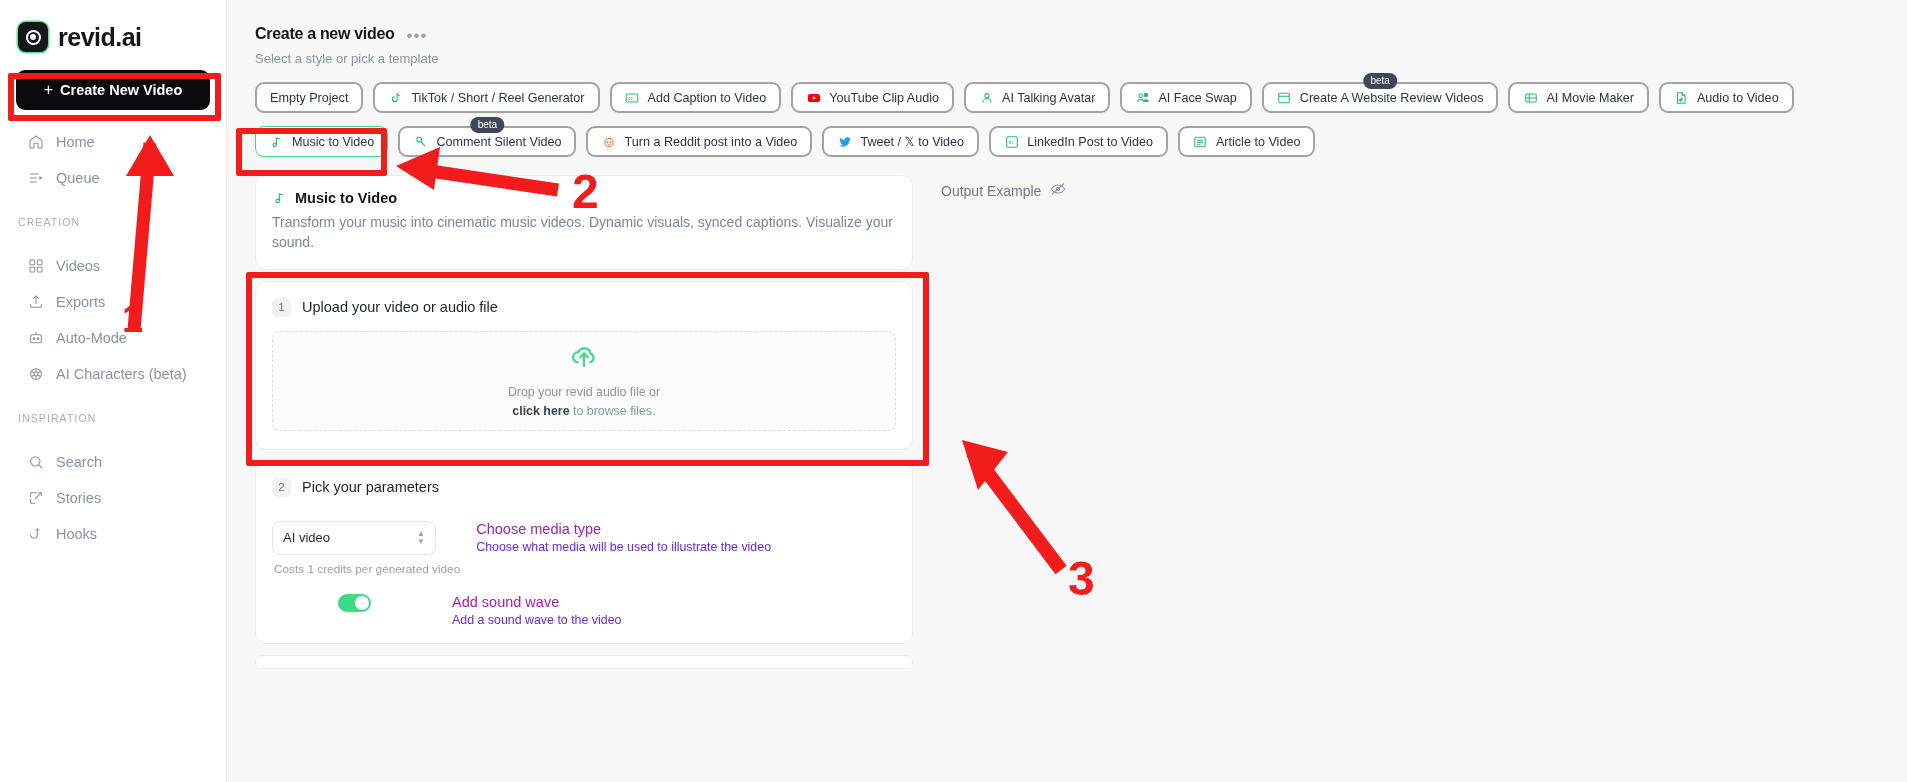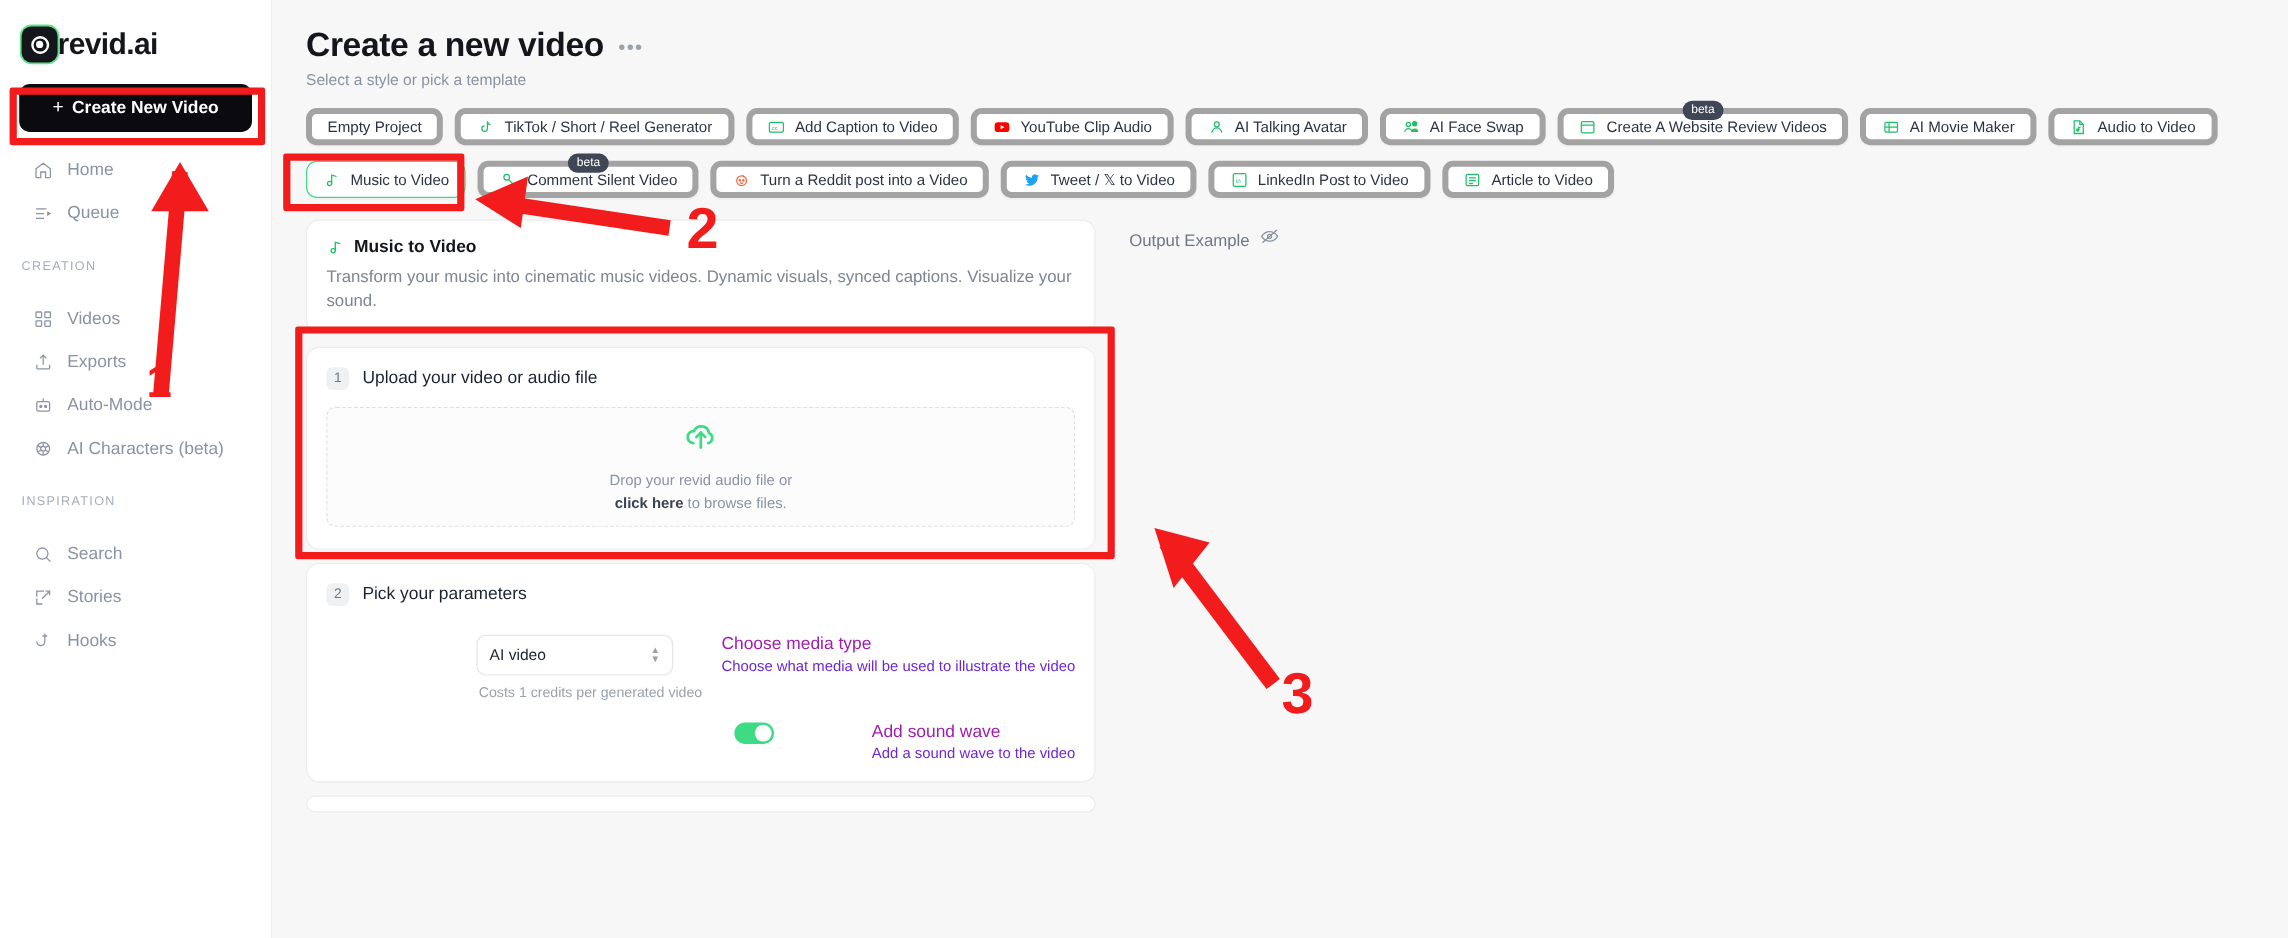--- a/index.html
+++ b/index.html
@@ -12,21 +12,21 @@
   #app { position: relative; width: 1907px; height: 782px; display: flex; }
 
   
   .sidebar {
     width: 227px; height: 782px;
     background: #ffffff;
     border-right: 1px solid #ececec;
     flex: 0 0 227px;
     position: relative;
   }
-  .brand { display: flex; align-items: center; padding: 22px 0 0 18px; }
+  .brand { display: flex; align-items: center; gap: 10px; padding: 22px 0 0 18px; }
   .brand-logo {
     width: 30px; height: 30px; border-radius: 8px;
     background: #14161c;
     position: relative;
     display: flex; align-items: center; justify-content: center;
     box-shadow: 0 0 0 1.5px #5fe08a;
   }
   .brand-logo .ring {
     width: 15px; height: 15px; border-radius: 50%;
     border: 2.2px solid #ffffff; position: relative;
@@ -62,30 +62,30 @@
     padding: 0 0 6px 18px; margin-top: 20px; font-weight: 500;
   }
 
   
   .main {
     flex: 1; height: 782px; background: #f7f7f8;
     position: relative; overflow: hidden;
   }
   .main-header { padding: 22px 0 0 28px; }
   .page-title-row { display: flex; align-items: center; gap: 12px; }
-  .page-title { font-size: 28px; font-weight: bold; color: #14161c; letter-spacing: -0.3px; }
+  .page-title { font-size: 16px; font-weight: bold; color: #14161c; letter-spacing: -0.3px; }
   .dots { color: #9aa1ad; font-size: 17px; letter-spacing: 1px; cursor: pointer; margin-top: 4px; }
   .page-sub { font-size: 13px; color: #8a93a3; margin-top: 5px; }
 
   
   .chips { padding: 16px 0 0 28px; display: flex; flex-wrap: wrap; gap: 10px; width: 1660px; }
   .chip {
     position: relative;
     height: 31px; background: #ffffff;
-    border: 5px solid #a3a3a3; border-radius: 9px;
+    border: 2px solid #a3a3a3; border-radius: 9px;
     display: flex; align-items: center; gap: 8px;
     padding: 0 13px; font-size: 12.6px; color: #2b3344;
     cursor: pointer; white-space: nowrap;
     box-shadow: 0 1px 1px rgba(16,24,40,0.03);
   }
   .chip.sel { border: 1.6px solid #3ddc84; }
   .chip-ico { width: 15px; height: 15px; display: flex; align-items: center; justify-content: center; flex: 0 0 15px; }
   .chip-ico svg { width: 14px; height: 14px; }
   .beta-badge {
     position: absolute; top: -11px; left: 50%; transform: translateX(-50%);
@@ -117,21 +117,21 @@
     margin: 14px 16px 18px 16px; height: 100px;
     border: 1.5px dashed #dcdee3; border-radius: 8px; background: #fcfcfd;
     display: flex; flex-direction: column; align-items: center; justify-content: center;
     cursor: pointer;
   }
   .dz-icon svg { width: 30px; height: 30px; }
   .dz-text { font-size: 12.4px; color: #8a93a3; text-align: center; margin-top: 8px; line-height: 1.5; }
   .dz-text b { color: #3a4252; }
 
   .params { padding: 12px 16px 16px 16px; }
-  .param-row { display: flex; align-items: flex-start; gap: 16px; margin-top: 12px; justify-content: flex-end; }
+  .param-row { display: flex; align-items: flex-start; gap: 16px; margin-top: 12px; }
   .select-box {
     width: 164px; height: 34px; border: 1px solid #e3e5e9; border-radius: 8px;
     background: #fff; display: flex; align-items: center; justify-content: space-between;
     padding: 0 10px; font-size: 13px; color: #1c2330; cursor: pointer;
   }
   .chev { display: flex; flex-direction: column; gap: 1px; color: #9aa1ad; font-size: 8px; line-height: 7px; }
   .param-label { font-size: 14.5px; color: #a21caf; font-weight: 500; }
   .param-desc { font-size: 12.4px; color: #6d28d9; margin-top: 3px; }
   .credits { font-size: 11.8px; color: #9aa1ad; margin-top: 7px; padding-left: 2px; }
   .toggle-col { width: 164px; display: flex; justify-content: center; }

